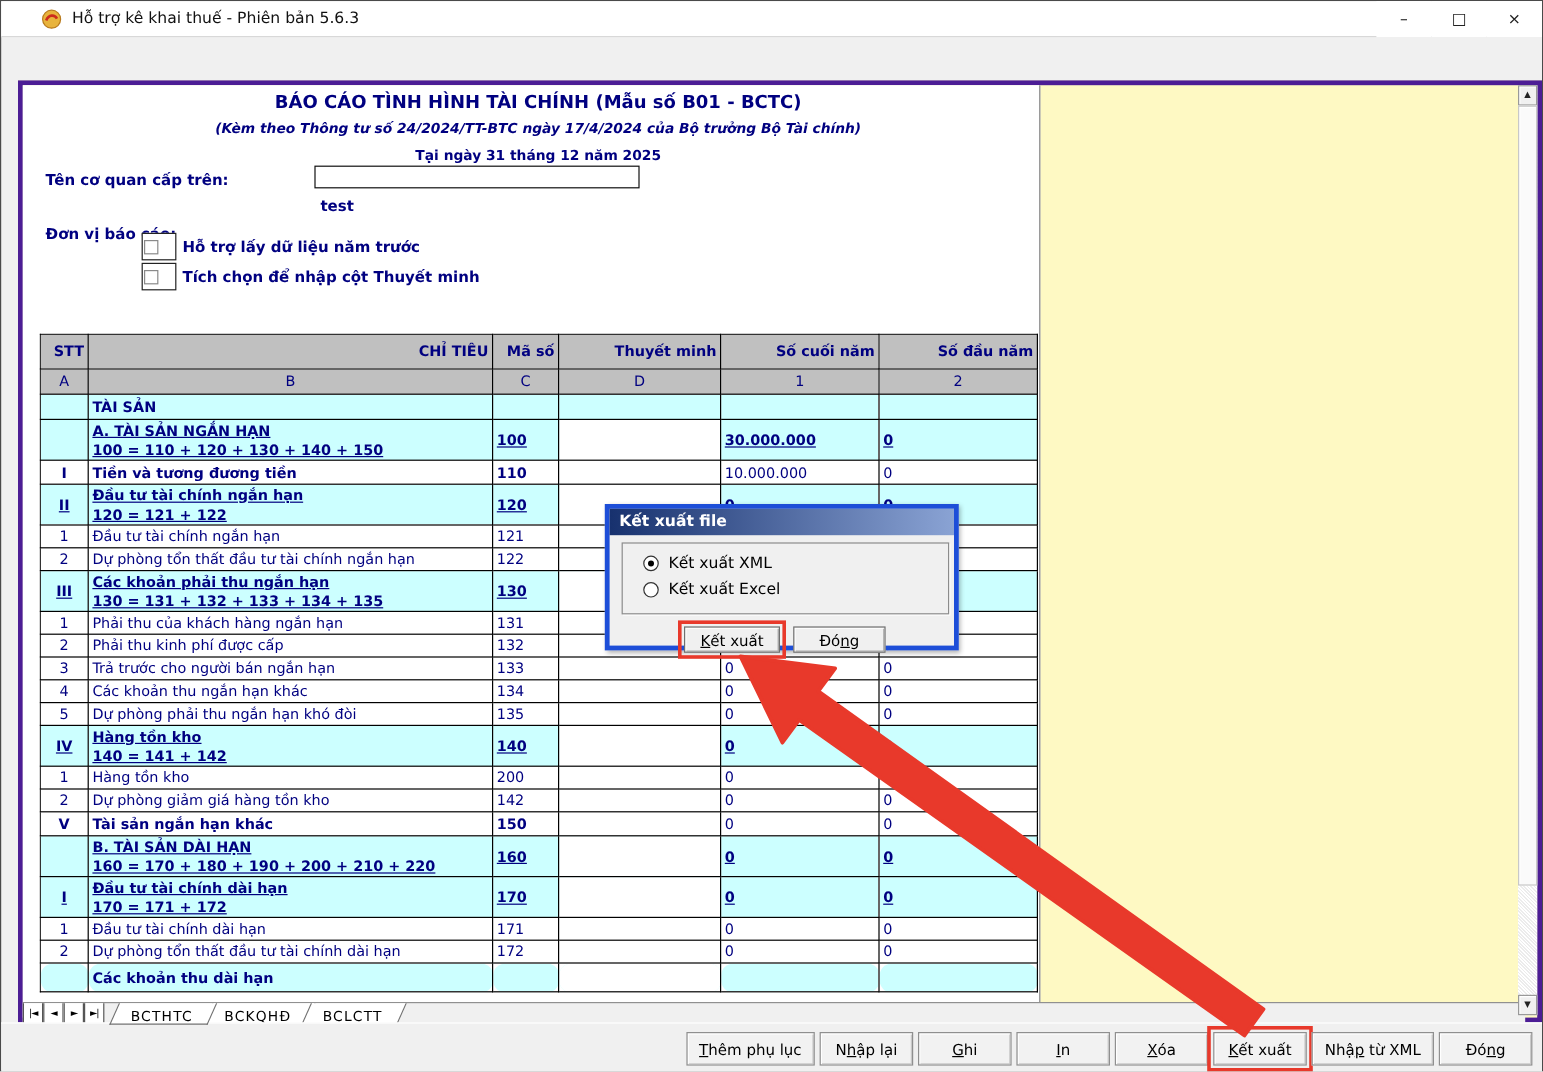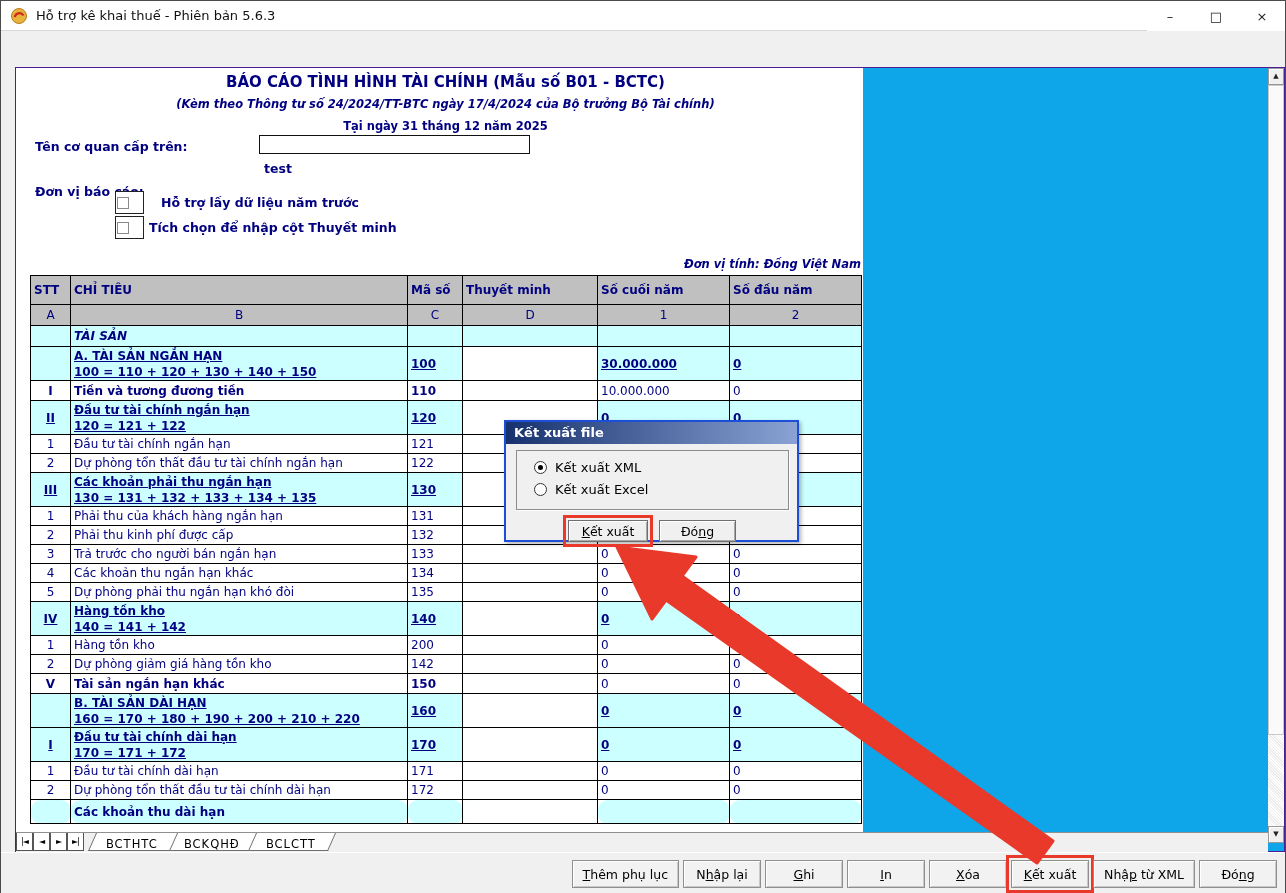--- a/index.html
+++ b/index.html
@@ -1,58 +1,58 @@
 <!DOCTYPE html>
 <html><head>
 <meta charset="utf-8">
 <style>
   * { margin:0; padding:0; box-sizing:border-box; }
   html,body { width:1286px; height:893px; }
   body { font-family:"DejaVu Sans","Liberation Sans",sans-serif; background:#f0f0f0; position:relative; overflow:hidden; }
   .window { position:absolute; inset:0; border:1px solid #4a4a4a; background:#f0f0f0; }
 
   
-  .titlebar { position:absolute; left:0; top:0; width:100%; height:30px; background:#fff; border-bottom:1px solid #d8d8d8; display:flex; align-items:center; }
+  .titlebar { position:absolute; left:0; top:0; width:100%; height:30px; background:#fff; border-bottom:1px solid #d8d8d8; display:flex; align-items:center;padding-left:24px; }
   .app-icon { margin-left:9px; width:18px; height:18px; display:inline-block; }
   .title-text { margin-left:8px; font-size:13px; color:#111; }
   .win-controls { position:absolute; right:0; top:0; height:30px; display:flex; }
   .win-btn { width:46px; height:30px; background:#fff; border:none; font-size:13px; color:#222; cursor:default; font-family:inherit; }
 
   
-  .workspace { position:absolute; left:14px; top:66px; width:1270px; height:785px; border:1px solid #4c1d95; background:#0ea5e9; }
+  .workspace { position:absolute; left:14px; top:66px; width:1270px; height:785px; border:4px solid #4c1d95; background:#fef9c3; }
   .form-panel { position:absolute; left:0; top:0; width:848px; height:764px; background:#fff; border-right:1px solid #828282; overflow:hidden; }
   .report-title   { position:absolute; left:14px; top:5px;  width:831px; text-align:center; font-size:15px; font-weight:bold; color:#000080; }
   .report-subtitle{ position:absolute; left:14px; top:29px; width:831px; text-align:center; font-size:11.5px; font-style:italic; font-weight:bold; color:#000080; }
   .report-date    { position:absolute; left:14px; top:51px; width:831px; text-align:center; font-size:11.5px; font-weight:bold; color:#000080; }
   .fld-label1 { position:absolute; left:19px; top:71px; font-size:12.5px; font-weight:bold; color:#000080; }
   .fld-input  { position:absolute; left:243px; top:67px; width:271px; height:19px; border:1px solid #111; background:#fff; font-size:12px; padding:0 3px; font-family:inherit; }
   .fld-label2 { position:absolute; left:19px; top:93px; font-size:12.5px; font-weight:bold; color:#000080;margin-top:23px; }
   .fld-value  { position:absolute; left:248px; top:93px; font-size:12.5px; font-weight:bold; color:#000080; }
   .cb-box  { position:absolute; left:99px; width:29px; height:23px; background:#fff; border:1.5px solid #222; display:flex; align-items:center; cursor:default; }
   .cb-box.r1 { top:123px; } .cb-box.r2 { top:148px; }
   .cb-inner{ width:12px; height:12px; border:1px solid #8a8a8a; background:#fff; margin-left:1px; }
   .cb-label{ position:absolute; left:133px; font-size:12.5px; font-weight:bold; color:#000080; }
-  .cb-label.r1 { top:127px;margin-left:12px; } .cb-label.r2 { top:152px; }
+  .cb-label.r1 { top:127px; } .cb-label.r2 { top:152px; }
   .unit-note { position:absolute; left:14px; top:189px; width:831px; text-align:right; font-size:11.5px; font-style:italic; font-weight:bold; color:#000080; }
 
   
   .table-wrap { position:absolute; left:14px; top:207px; width:832px; height:557px; overflow:hidden; }
   table { border-collapse:collapse; table-layout:fixed; width:831px; color:#000080; }
   th,td { border:1px solid #000; padding:0 3px; font-size:12px; overflow:hidden; }
   col.c1{width:40px} col.c2{width:337px} col.c3{width:55px} col.c4{width:135px} col.c5{width:132px} col.c6{width:132px}
-  thead tr.h1 th { height:29px; background:#c0c0c0; font-weight:bold; text-align:left; }
+  thead tr.h1 th { height:29px; background:#c0c0c0; font-weight:bold; text-align:right; }
   thead tr.h2 th { height:21px; background:#c0c0c0; font-weight:normal; text-align:center; }
   td.c-stt  { text-align:center; }
   td.c-code { text-align:left; }
   td.c-num  { text-align:left; padding-right:5px; }
   .c-label div { line-height:16px; }
   tr[data-type="item"] td { height:19px; }
   tr[data-type="head"] td { height:20px; }
   tr[data-type="head"] .c-stt, tr[data-type="head"] .c-label, tr[data-type="head"] .c-code { font-weight:bold; }
-  tr[data-type="label"]   { background:#ccffff; font-weight:bold; } tr[data-type="label"] td { height:21px;font-style:italic; }
+  tr[data-type="label"]   { background:#ccffff; font-weight:bold; } tr[data-type="label"] td { height:21px; }
   tr[data-type="section"] { background:#ccffff; font-weight:bold;text-decoration:underline; } tr[data-type="section"] td { height:34px; }
   tr[data-type="section"] td.c-note { background:#fff; }
   tr[data-type="partial"] { background:#ccffff; font-weight:bold; } tr[data-type="partial"] td { height:24px;border-radius:10px; }
   tr[data-type="partial"] td.c-note { background:#fff; }
 
   
   .tabstrip { position:absolute; left:0; top:764px; width:1252px; height:20px; background:#f0f0f0; border-top:1px solid #909090; display:flex; align-items:flex-start; }
   .nav-btn { width:17px; height:18px; background:#fff; border:1px solid #555; border-top:none; font-size:8px; line-height:16px; text-align:center; color:#000; padding:0; font-family:inherit; letter-spacing:-1px; }
   .tabs { display:flex; margin-left:8px; }
   .sheet-tab { position:relative; height:18px; background:#fff; border:1px solid #707070; border-top:none; transform:skewX(-24deg); padding:0 14px; margin-right:-4px; }
@@ -66,21 +66,21 @@
   .scroll-thumb { position:absolute; left:0; top:17px; width:16px; height:650px; background:#fafafa; border:1px solid #c8c8c8; box-shadow:inset 1px 1px 0 #fff; }
 
   
   .bottombar { position:absolute; left:0; top:851px; width:100%; height:58px; background:#f0f0f0; border-top:1px solid #fff; }
   .tb-row { position:absolute; right:8px; top:7px; display:flex; gap:4px; }
   .tb-btn { height:28px; min-width:78px; padding:0 10px; background:#f2f2f2; border:1px solid #8f8f8f; box-shadow:inset 1px 1px 0 #fff,inset -1px -1px 0 #c9c9c9; font-size:12.5px; color:#000; font-family:inherit; }
   .tb-btn[data-highlighted="true"] { outline:3px solid #e8392b; outline-offset:2px; }
   .key { text-decoration:underline; }
 
   
-  .dialog { position:absolute; left:503px; top:419px; width:295px; height:122px; background:#f0f0f0; border:2px solid #1d4ed8; box-shadow:2px 2px 4px rgba(0,0,0,.3); z-index:5; }
+  .dialog { position:absolute; left:503px; top:419px; width:295px; height:122px; background:#f0f0f0; border:4px solid #1d4ed8; box-shadow:2px 2px 4px rgba(0,0,0,.3); z-index:5; }
   .dlg-title { height:22px; background:linear-gradient(90deg,#17316e,#8aa3d4); color:#fff; font-weight:bold; font-size:13px; line-height:22px; padding-left:8px; }
   .dlg-group { position:absolute; left:10px; top:28px; width:273px; height:60px; border:1px solid #8c8c8c; box-shadow:1px 1px 0 #fff; padding:9px 0 0 17px; display:flex; flex-direction:column; gap:7px; }
   .radio-row { display:flex; align-items:center; cursor:default; }
   .radio { width:13px; height:13px; border:1px solid #333; border-radius:50%; background:#fff; position:relative; margin-right:8px; flex:none; }
   .radio[data-selected="true"]::after { content:""; position:absolute; left:3px; top:3px; width:5px; height:5px; border-radius:50%; background:#000; }
   .radio-label { font-size:13px; color:#000; }
   .dlg-btn { position:absolute; top:98px; height:22px; background:#f0f0f0; border:1px solid #6f6f6f; box-shadow:inset 1px 1px 0 #fff,inset -1px -1px 0 #a8a8a8; font-size:12.5px; color:#000; font-family:inherit; }
   .dlg-btn.export { left:62px; width:80px; outline:3px solid #e8392b; outline-offset:2px; }
   .dlg-btn.close  { left:153px; width:77px; }
 
@@ -119,21 +119,20 @@
 
       <span class="cb-box r1">
           <span class="cb-inner"></span>
         </span>
       <span class="cb-label r1">Hỗ trợ lấy dữ liệu năm trước</span>
       <span class="cb-box r2">
           <span class="cb-inner"></span>
         </span>
       <span class="cb-label r2">Tích chọn để nhập cột Thuyết minh</span>
 
-      <div class="unit-note">Đơn vị tính: Đồng Việt Nam</div>
 
       <div class="table-wrap">
         <table>
           <colgroup>
               <col class="c1">
               <col class="c2">
               <col class="c3">
               <col class="c4">
               <col class="c5">
               <col class="c6">

